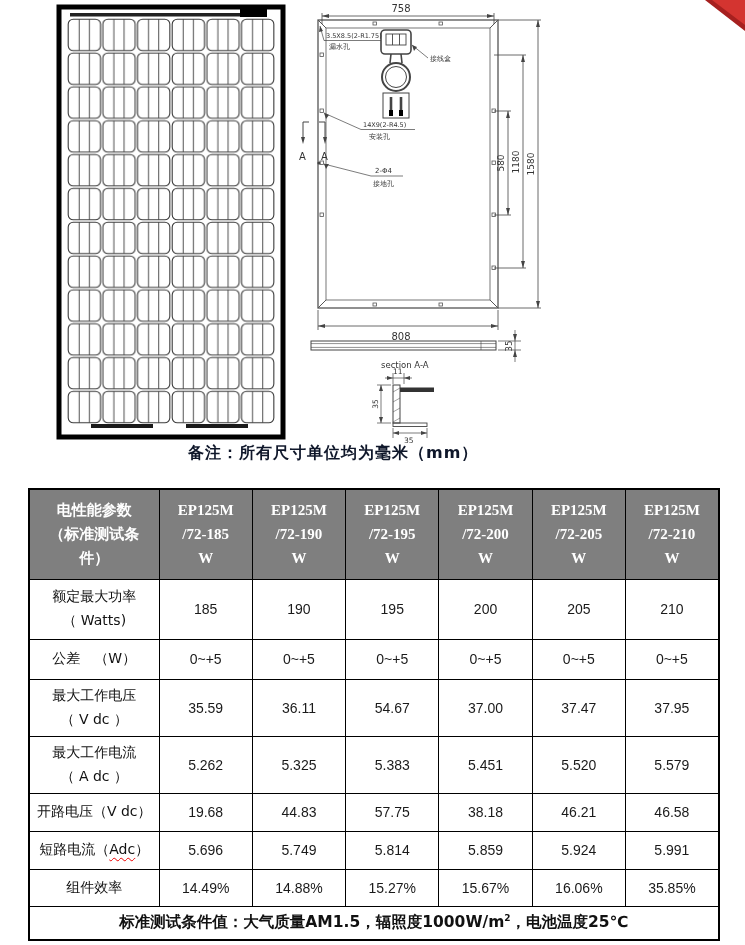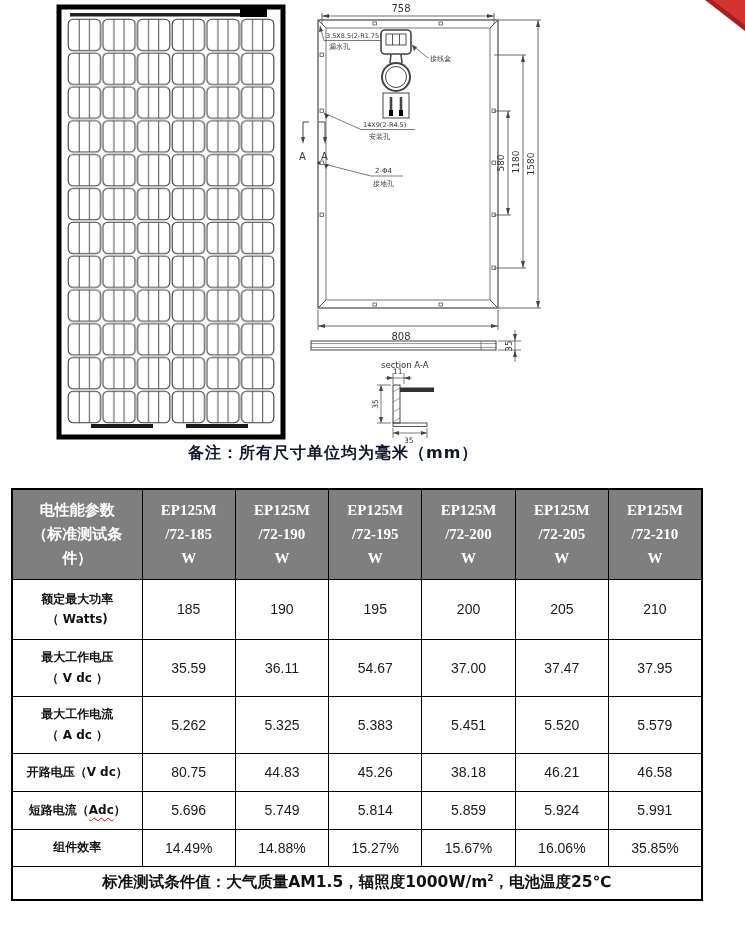--- a/index.html
+++ b/index.html
@@ -1,29 +1,29 @@
 <!DOCTYPE html>
 <html><head>
 <meta charset="utf-8">
 <style>
   html,body{margin:0;padding:0;background:#fff;}
   #page{position:relative;width:745px;height:945px;background:#fff;overflow:hidden;
         font-family:"Liberation Sans","DejaVu Sans",sans-serif;color:#111;}
   svg text{font-family:"DejaVu Sans",sans-serif;fill:#333;}
   .note{position:absolute;left:188px;top:443px;font-size:16px;font-weight:bold;
         letter-spacing:1px;color:#0f172a;font-family:"DejaVu Sans",sans-serif;}
-  table.spec{position:absolute;left:11px;top:488px;width:690px;border-collapse:collapse;
+  table.spec{position:absolute;left:28px;top:488px;width:690px;border-collapse:collapse;
         table-layout:fixed;border:2px solid #000;}
   table.spec th,table.spec td{border:1px solid #000;text-align:center;vertical-align:middle;
         padding:0 4px;overflow:hidden;}
   table.spec th{background:#7f7f7f;color:#fff;font-weight:bold;font-size:15px;
         font-family:"Liberation Serif","DejaVu Serif",serif;line-height:1.6;}
   th.param{font-family:"DejaVu Sans",sans-serif;font-size:15px;}
   .pre{white-space:pre-line;}
-  td.lbl{text-align:left;font-weight:bold;font-size:12px;padding-left:7px;line-height:1.7;
+  td.lbl{text-align:left;font-weight:normal;font-size:14px;padding-left:7px;line-height:1.7;
         font-family:"DejaVu Sans",sans-serif;}
   td.lbl.center{text-align:center;padding-left:4px;}
   td.val{font-size:14px;color:#1a1a1a;margin-left:42px;}
   .wavy{text-decoration:underline;text-decoration-style:wavy;text-decoration-color:#e00;
         text-decoration-thickness:1px;text-underline-offset:3px;}
   td.footer{text-align:left;font-weight:bold;font-size:15.5px;padding:6px 8px;
         font-family:"DejaVu Sans",sans-serif;}
   td.footer sup{font-size:9px;}
   .r-hd{height:90px}.r-1{height:60px}.r-2{height:40px}.r-3{height:57px}.r-4{height:57px}
   .r-5{height:38px}.r-6{height:38px}.r-7{height:37px}.r-ft{height:34px}
@@ -259,20 +259,29 @@
       <tr class="r-1">
         <td class="lbl pre">额定最大功率
 （ Watts)</td>
         <td class="val">185</td>
         <td class="val">190</td>
         <td class="val">195</td>
         <td class="val">200</td>
         <td class="val">205</td>
         <td class="val">210</td>
       </tr>
+      <tr class="r-2">
+        <td class="lbl">公差　（W）</td>
+        <td class="val">0~+5</td>
+        <td class="val">0~+5</td>
+        <td class="val">0~+5</td>
+        <td class="val">0~+5</td>
+        <td class="val">0~+5</td>
+        <td class="val">0~+5</td>
+      </tr>
       <tr class="r-3">
         <td class="lbl pre">最大工作电压
 （ V dc ）</td>
         <td class="val">35.59</td>
         <td class="val">36.11</td>
         <td class="val">54.67</td>
         <td class="val">37.00</td>
         <td class="val">37.47</td>
         <td class="val">37.95</td>
       </tr>
@@ -281,23 +290,23 @@
 （ A dc ）</td>
         <td class="val">5.262</td>
         <td class="val">5.325</td>
         <td class="val">5.383</td>
         <td class="val">5.451</td>
         <td class="val">5.520</td>
         <td class="val">5.579</td>
       </tr>
       <tr class="r-5">
         <td class="lbl">开路电压（V dc）</td>
-        <td class="val">80.75</td>
+        <td class="val">19.68</td>
         <td class="val">44.83</td>
-        <td class="val">45.26</td>
+        <td class="val">57.75</td>
         <td class="val">38.18</td>
         <td class="val">46.21</td>
         <td class="val">46.58</td>
       </tr>
       <tr class="r-6">
         <td class="lbl"><span>短路电流（</span><span class="wavy">Adc</span><span>）</span></td>
         <td class="val">5.696</td>
         <td class="val">5.749</td>
         <td class="val">5.814</td>
         <td class="val">5.859</td>

